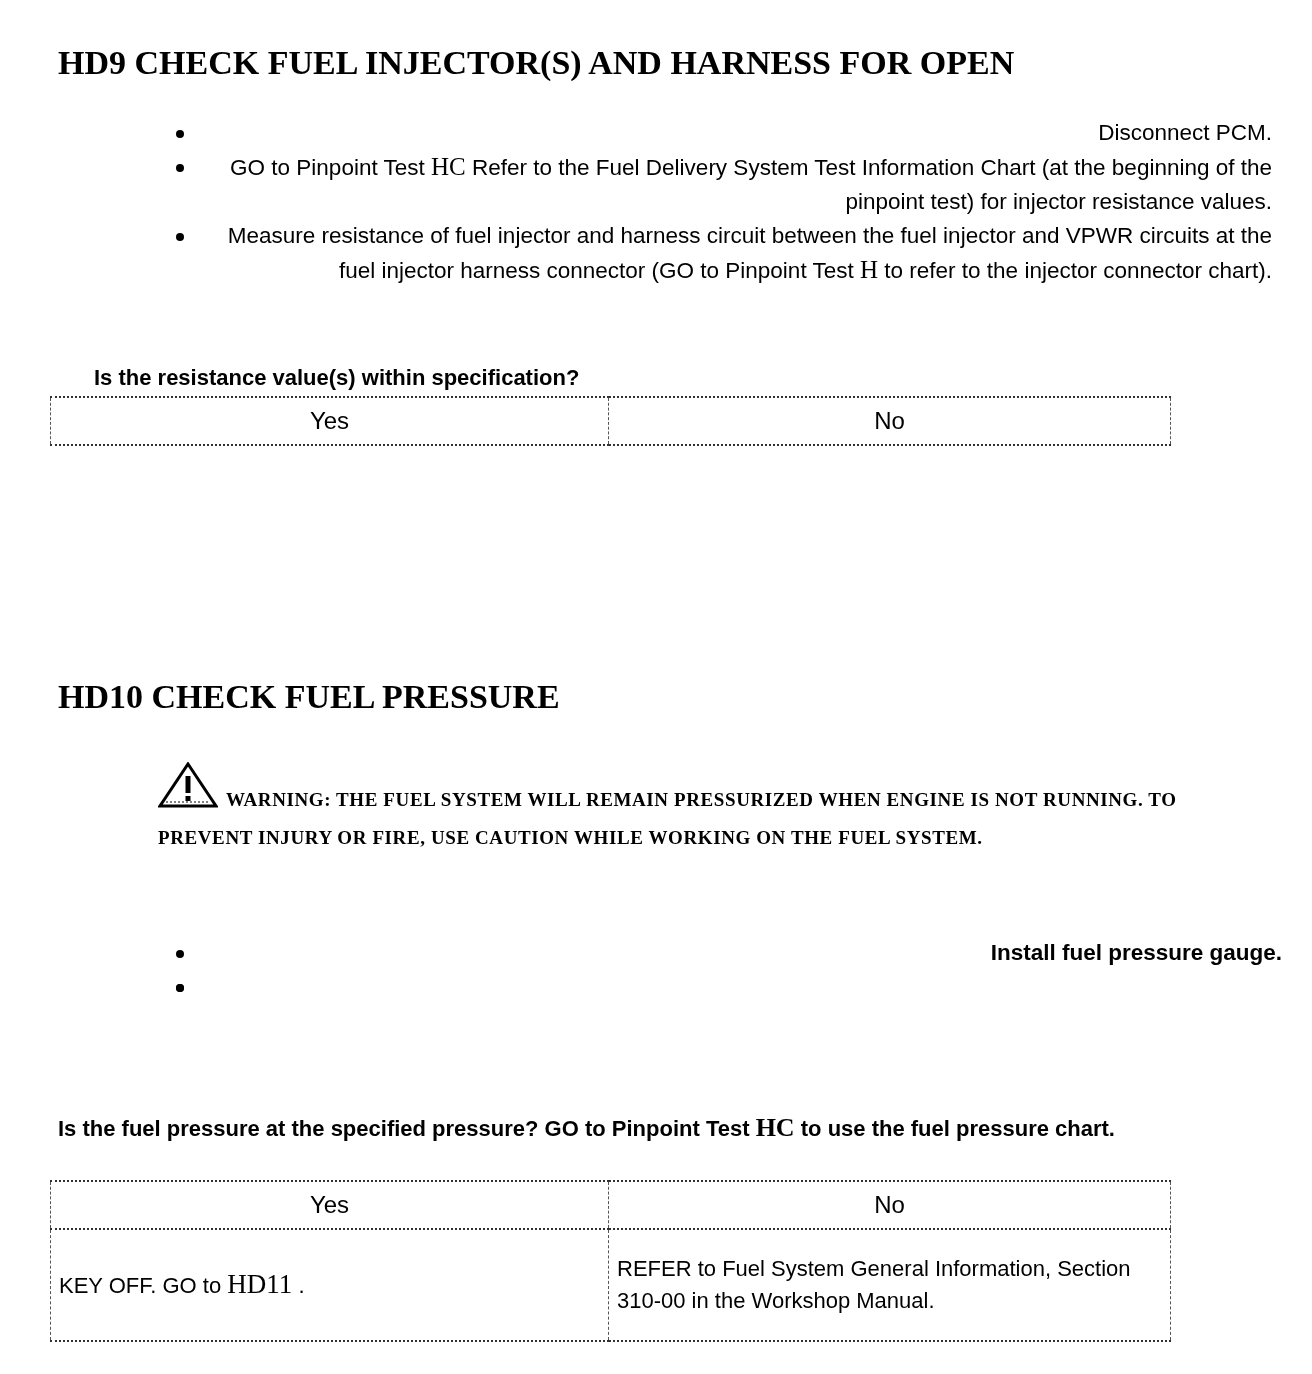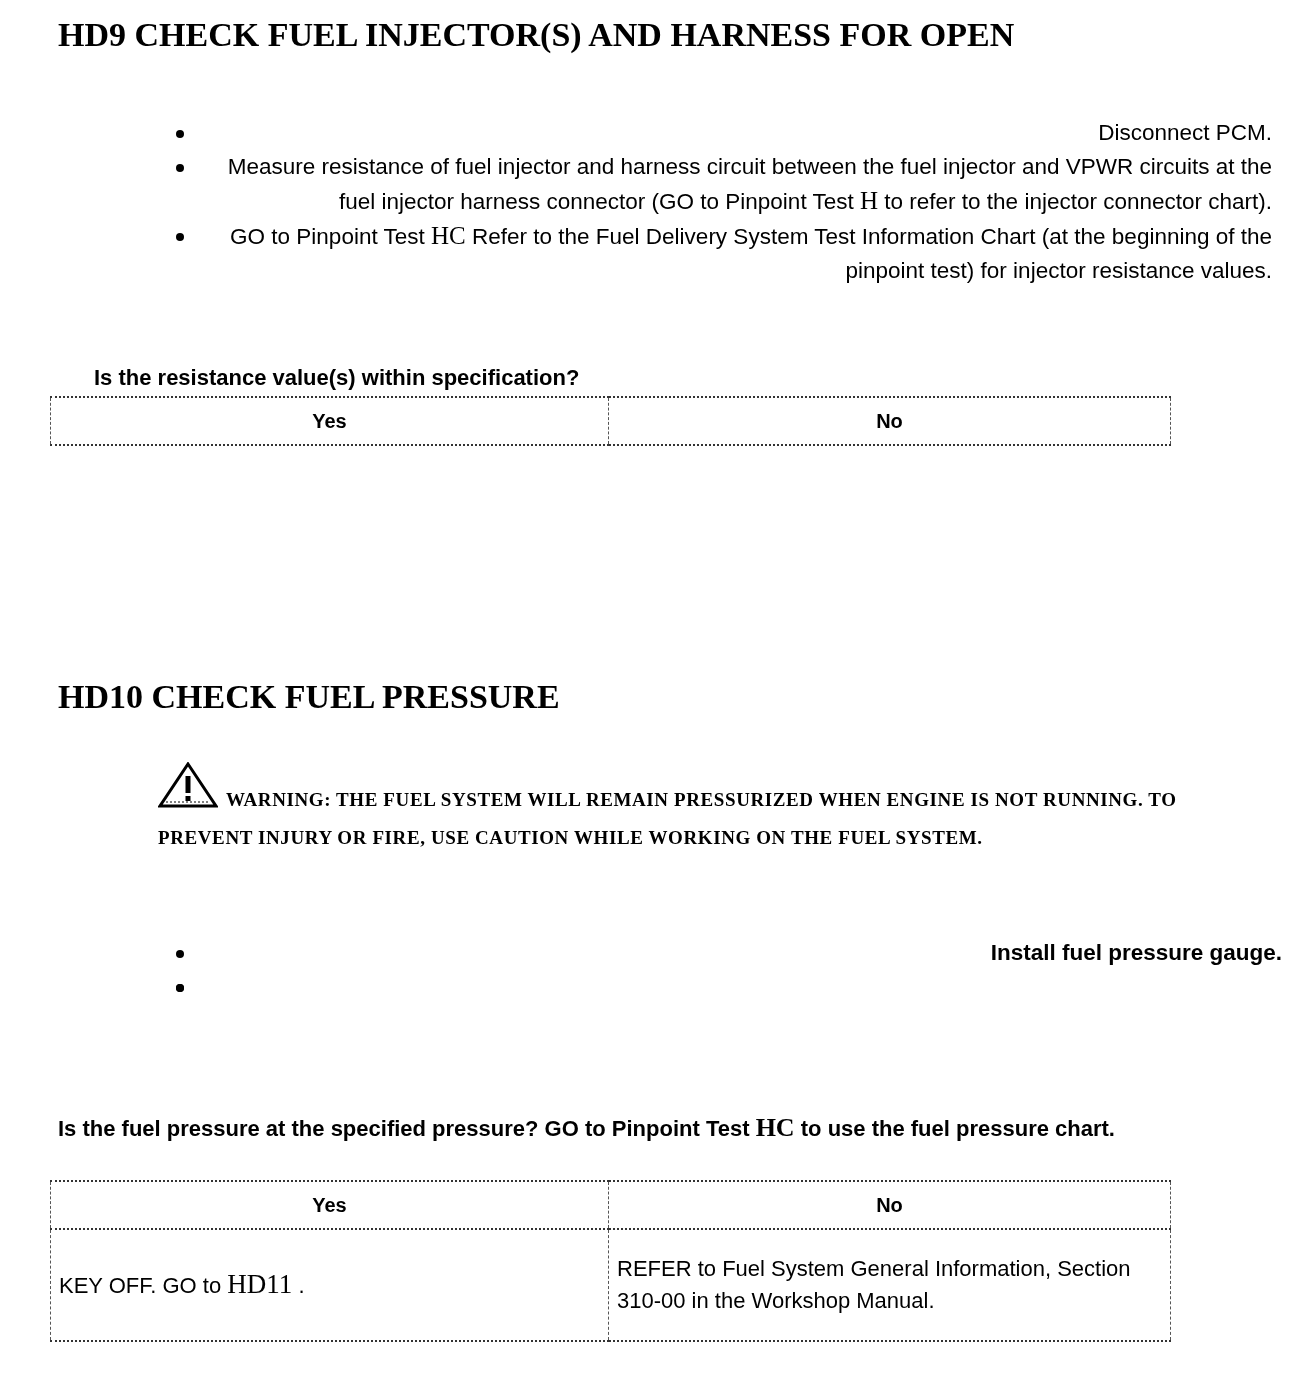--- a/index.html
+++ b/index.html
@@ -11,46 +11,46 @@
   .bullets { position: absolute; left: 172px; margin: 0; padding: 0; list-style: none; font-family: "Liberation Sans", sans-serif; font-size: 22.5px; line-height: 34px; }
   .bullets li { position: relative; padding-left: 52px; text-align: right; }
   .bullets li .dot { position: absolute; left: 4px; top: 14px; width: 8px; height: 8px; background: #000; border-radius: 50%; }
   .bullets .ref { font-family: "Liberation Serif", serif; font-size: 25px; }
 
   .question { font-family: "Liberation Sans", sans-serif; font-weight: bold; font-size: 22px; line-height: 32px; }
   .question .ref { font-family: "Liberation Serif", serif; font-size: 26px; }
 
   table.yn { position: absolute; border-collapse: collapse; table-layout: fixed; }
   table.yn th, table.yn td { border: 1px dashed #555; padding: 0 8px; vertical-align: middle; }
-  table.yn th { font-family: "Liberation Sans", sans-serif; font-weight: bold; font-size: 20px; text-align: center; }
+  table.yn th { font-family: "Liberation Sans", sans-serif; font-weight: normal; font-size: 24px; text-align: center; }
   table.yn td { font-family: "Liberation Sans", sans-serif; font-size: 22px; line-height: 32px; }
   table.yn tr.hdr th { border-top: 2px dotted #333; border-bottom: 2px dotted #333; }
   table.yn tr.body td { border-bottom: 2px dotted #333; }
   .serif-lg { font-family: "Liberation Serif", serif; font-size: 27px; }
 
   .warning { position: absolute; left: 158px; top: 762px; width: 1100px; font-family: "Liberation Serif", serif; font-weight: bold; font-size: 19px; line-height: 38px; letter-spacing: 0.6px; }
   .warn-icon { display: inline-block; width: 60px; height: 46px; vertical-align: -2px; margin-right: 8px; }
 </style>
 </head>
 <body>
 
-<div class="abs h1" style="left:58px; top:16px;font-family:Liberation Serif, serif;">HD9 CHECK FUEL INJECTOR(S) AND HARNESS FOR OPEN</div>
+<div class="abs h1" style="left:58px; top:44px;font-family:Liberation Serif, serif;">HD9 CHECK FUEL INJECTOR(S) AND HARNESS FOR OPEN</div>
 
 <ul class="bullets" style="top:116px; width:1100px;">
   <li>
     <span class="dot"></span>
     <span>Disconnect PCM.</span>
   </li>
   <li>
     <span class="dot"></span>
-    <span>Measure resistance of fuel injector and harness circuit between the fuel injector and VPWR circuits at the fuel injector harness connector (GO to Pinpoint Test </span><span class="ref">H</span><span> to refer to the injector connector chart).</span>
+    <span>GO to Pinpoint Test </span><span class="ref">HC</span><span> Refer to the Fuel Delivery System Test Information Chart (at the beginning of the pinpoint test) for injector resistance values.</span>
   </li>
   <li>
     <span class="dot"></span>
-    <span>GO to Pinpoint Test </span><span class="ref">HC</span><span> Refer to the Fuel Delivery System Test Information Chart (at the beginning of the pinpoint test) for injector resistance values.</span>
+    <span>Measure resistance of fuel injector and harness circuit between the fuel injector and VPWR circuits at the fuel injector harness connector (GO to Pinpoint Test </span><span class="ref">H</span><span> to refer to the injector connector chart).</span>
   </li>
 </ul>
 
 <div class="abs question" style="left:58px; top:362px;margin-left:36px;">Is the resistance value(s) within specification?</div>
 
 <table class="yn" style="left:50px; top:396px; width:1120px;">
   <colgroup>
       <col style="width:558px">
       <col style="width:562px">
     </colgroup>

